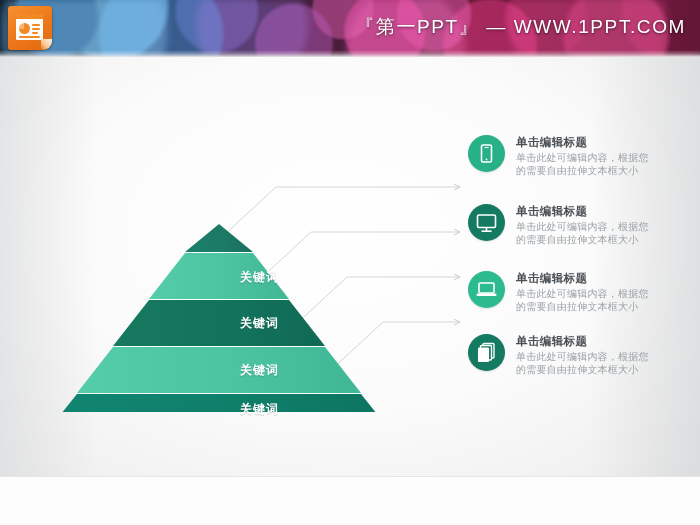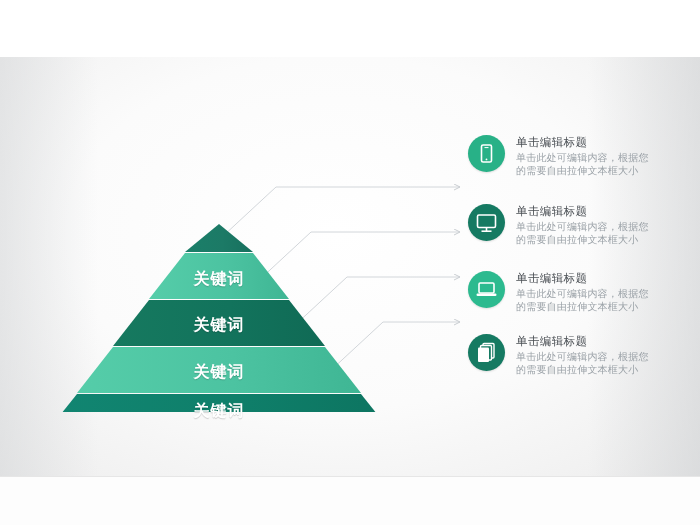--- a/index.html
+++ b/index.html
@@ -77,58 +77,73 @@
   }
   #slide-vignette{
     position:absolute;inset:0;
     background:linear-gradient(to right, rgba(210,212,214,.5) 0%, rgba(255,255,255,0) 14%, rgba(255,255,255,0) 84%, rgba(205,207,209,.55) 100%);
   }
 
   
   #pyramid{position:absolute;left:55px;top:105px;width:330px;height:250px;}
   #pyramid svg{display:block;}
   .band-label{
-    position:absolute;width:120px;text-align:center;color:#ffffff;
-    font-size:16px;font-weight:700;letter-spacing:1px;
+    position:absolute;width:120px;text-align:right;color:#ffffff;
+    font-size:12px;font-weight:700;letter-spacing:1px;
     text-shadow:0 1px 1px rgba(0,0,0,.18);
   }
 
   
   #connectors{position:absolute;left:0;top:0;width:700px;height:419px;pointer-events:none;}
 
   
   .item{position:absolute;left:468px;width:215px;height:60px;}
   .item-icon{
     position:absolute;left:0;top:0;width:37px;height:37px;border-radius:50%;
     box-shadow:0 1px 2px rgba(0,0,0,.12);
   }
   .item-icon svg{position:absolute;left:0;top:0;}
   .item-title{
     position:absolute;left:48px;top:0px;color:#4a4f54;
-    font-size:11.5px;font-weight:400;letter-spacing:.4px;white-space:nowrap;
+    font-size:11.5px;font-weight:700;letter-spacing:.4px;white-space:nowrap;
   }
   .item-desc{
     position:absolute;left:48px;top:16px;width:168px;color:#9aa1a7;
     font-size:10px;line-height:13px;letter-spacing:.2px;
   }
   .item-desc span{display:block;}
 
   
   #footer{
     position:absolute;left:0;top:476px;width:700px;height:49px;
     background:#fdfdfd;
     border-top:1px solid #e6e6e6;
   }
   #footer-inner{position:absolute;left:0;top:0;width:700px;height:49px;overflow:hidden;}
 </style>
 </head>
 <body>
 
 <div id="stage">
 
+  <div id="header">
+    <div id="header-blur"></div>
+    <div id="ppt-logo">
+      <div id="ppt-logo-card">
+        <div class="bar hdr"></div>
+        <div class="pie"></div>
+        <div class="bar b1"></div>
+        <div class="bar b2"></div>
+        <div class="bar b3"></div>
+        <div class="bar b4"></div>
+      </div>
+    </div>
+    <div id="header-title">『第一PPT』 — WWW.1PPT.COM</div>
+    <div id="header-bottom-fade"></div>
+  </div>
 
   <div id="slide">
     <div id="slide-vignette"></div>
 
     <svg id="connectors" viewBox="0 0 700 419" width="700" height="419">
       <defs>
         <marker id="arw" markerWidth="7" markerHeight="7" refX="6" refY="3" orient="auto">
           <path d="M0,0 L6,3 L0,6" fill="none" stroke="#c9cdd1" stroke-width="1"></path>
         </marker>
       </defs>

